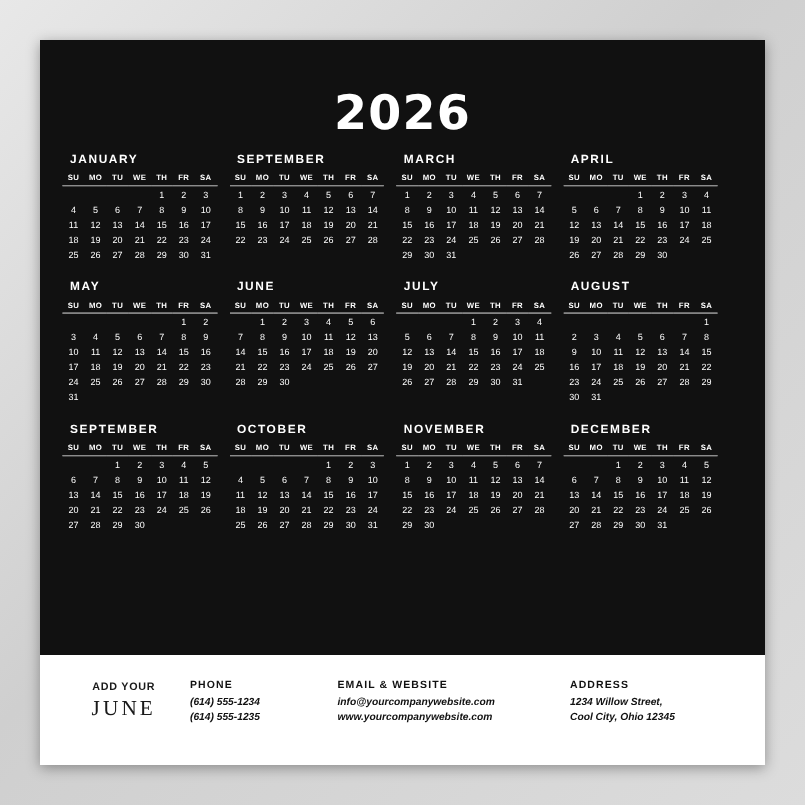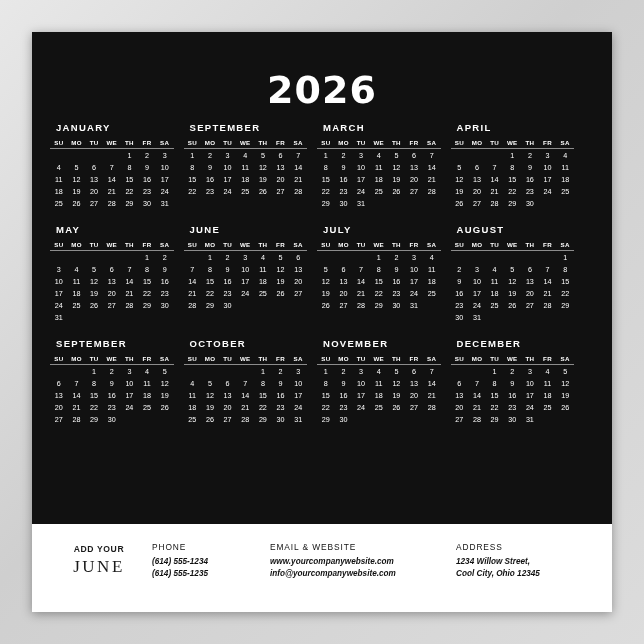--- a/index.html
+++ b/index.html
@@ -118,21 +118,21 @@
   }
   .f-col {
     color: #111111;
     padding-top: 4px;
   }
   .f-col.phone { flex: 0 0 118px; }
   .f-col.email { flex: 0 0 186px; }
   .f-col.address { flex: 1 1 auto; }
   .f-head {
     font-size: 8.4px;
-    font-weight: normal;
+    font-weight: bold;
     letter-spacing: 0.9px;
     margin-bottom: 4px;
   }
   .f-line {
     font-size: 8.2px;
     font-weight: bold;
     line-height: 1.45;
     font-style: italic;
   }
 </style>
@@ -946,22 +946,22 @@
       </div>
 
       <div class="f-col phone">
         <div class="f-head">PHONE</div>
         <div class="f-line">(614) 555-1234</div>
         <div class="f-line">(614) 555-1235</div>
       </div>
 
       <div class="f-col email">
         <div class="f-head">EMAIL &amp; WEBSITE</div>
+        <div class="f-line">info@yourcompanywebsite.com</div>
         <div class="f-line">www.yourcompanywebsite.com</div>
-        <div class="f-line">info@yourcompanywebsite.com</div>
       </div>
 
       <div class="f-col address">
         <div class="f-head">ADDRESS</div>
         <div class="f-line">1234 Willow Street,</div>
         <div class="f-line">Cool City, Ohio 12345</div>
       </div>
     </div>
 
   </div>

